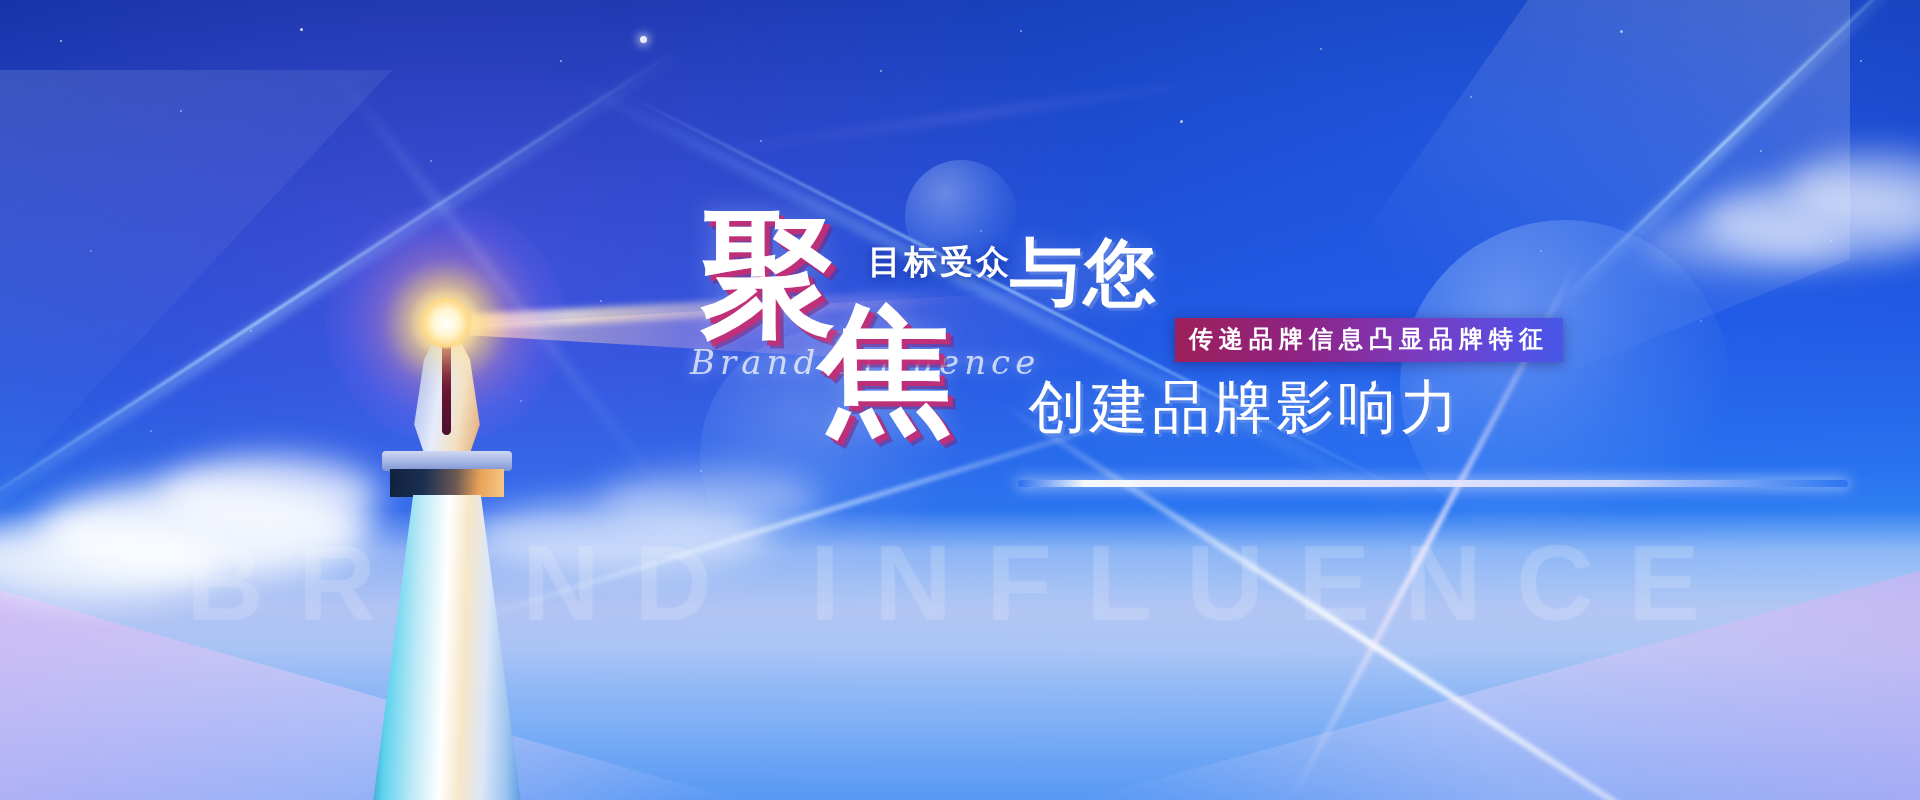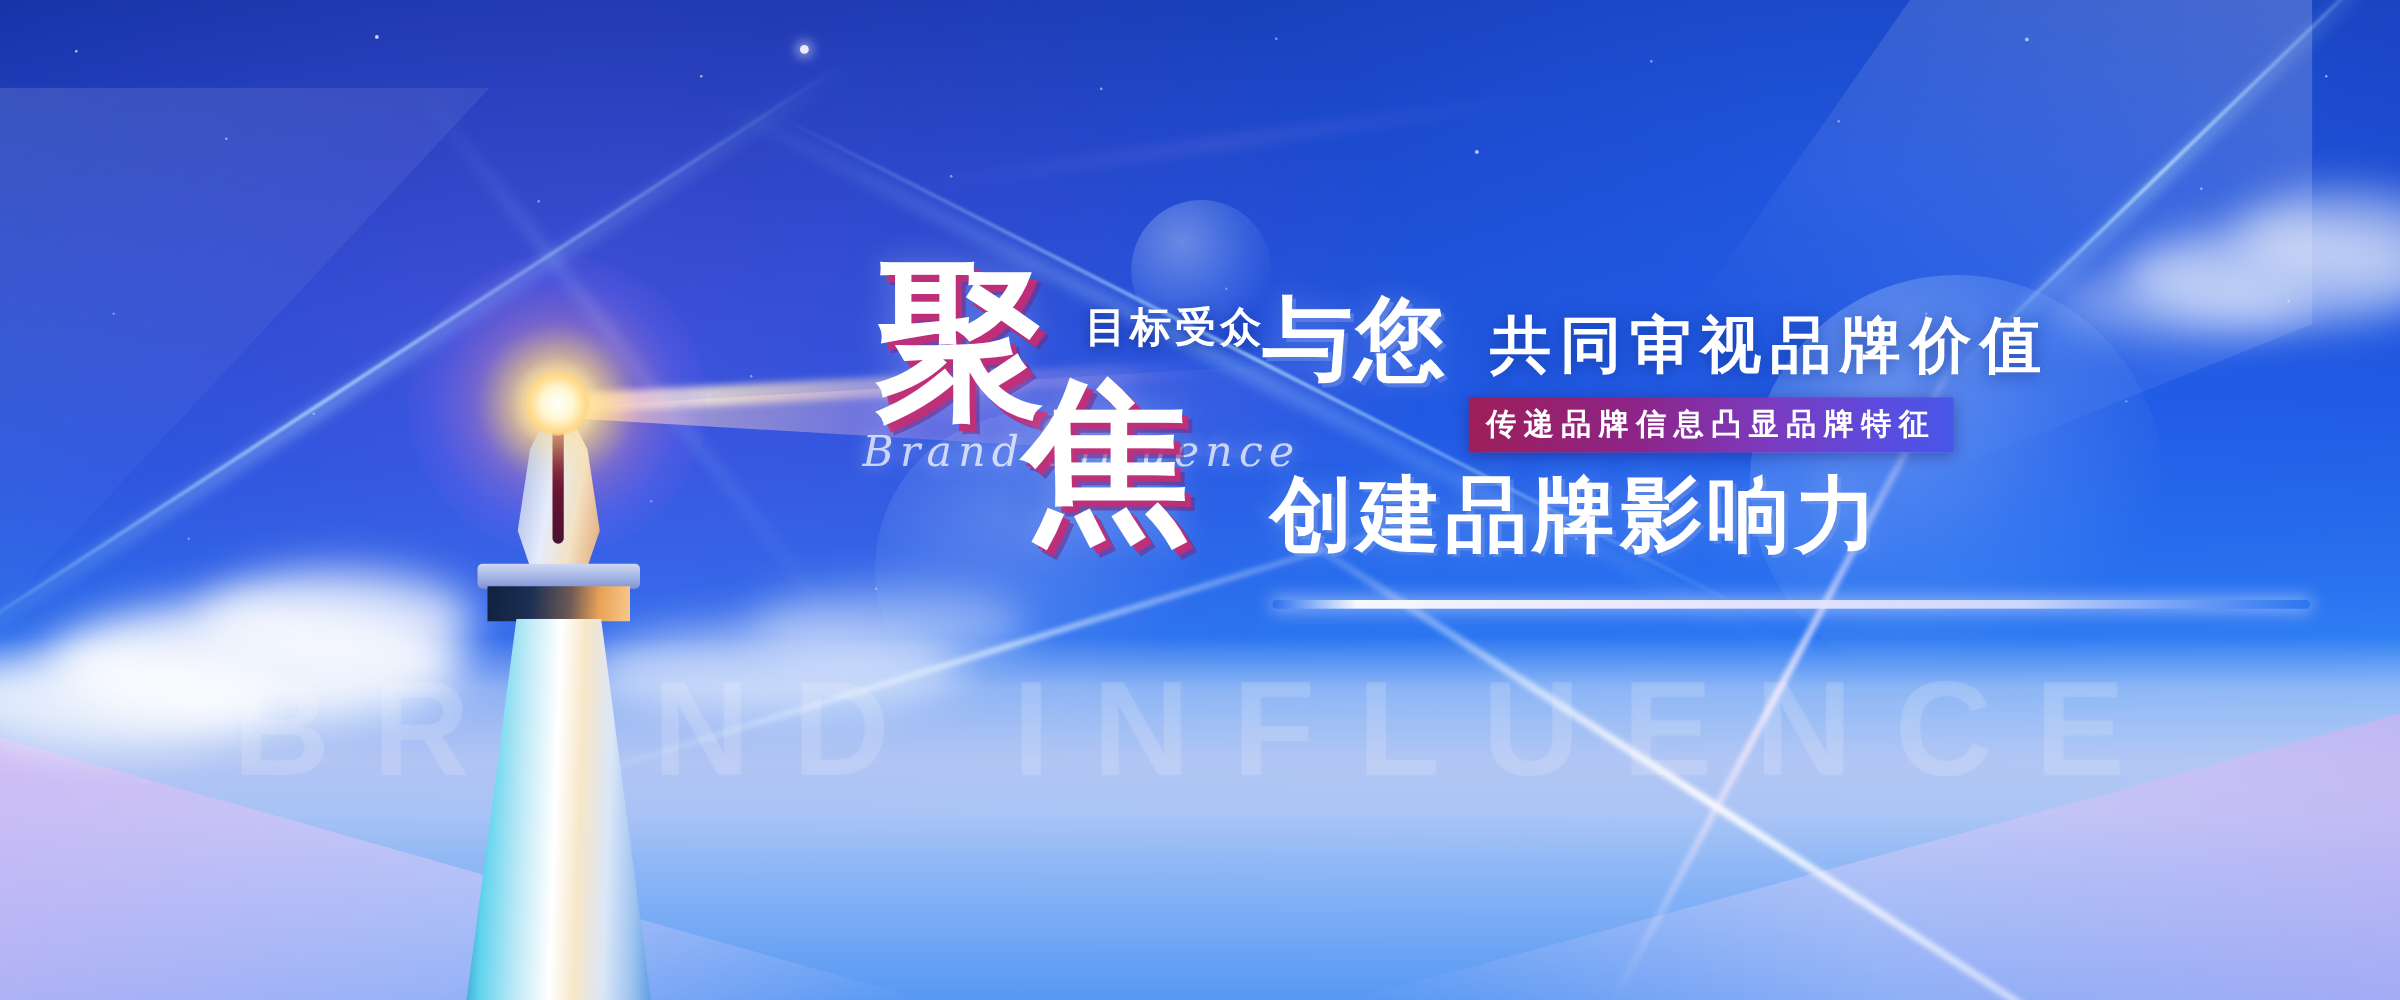--- a/index.html
+++ b/index.html
@@ -105,21 +105,21 @@
     font-family:"Liberation Sans",sans-serif;
     text-shadow:3px 3px 0 rgba(150,170,230,.35), 0 0 22px rgba(255,255,255,.22);}
   .review{font-size:49px;font-weight:700;color:#fff;line-height:1;letter-spacing:7px;
     padding-bottom:6px;text-shadow:0 2px 14px rgba(12,38,120,.5);}
 
   .badge{position:absolute;left:475px;top:88px;padding:5px 14px 7px;
     background:linear-gradient(90deg,#9d1f58 0%, #8d2487 34%, #7b3bbe 62%, #5a4ce0 86%, #4757e8 100%);
     box-shadow:0 2px 12px rgba(30,20,90,.45);}
   .badge span{font-size:24px;font-weight:700;color:#fff;letter-spacing:6px;white-space:nowrap;}
 
-  .line2{position:absolute;left:316px;top:148px;font-size:66px;font-weight:700;color:#fff;
+  .line2{position:absolute;left:328px;top:148px;font-size:58px;font-weight:400;color:#fff;
     letter-spacing:4px;white-space:nowrap;line-height:1;
     text-shadow:3px 3px 0 rgba(150,170,230,.30), 0 0 24px rgba(255,255,255,.2);}
 
   .rule{position:absolute;left:318px;top:250px;width:830px;height:7px;
     background:linear-gradient(90deg,rgba(255,255,255,0) 0%,rgba(255,255,255,.95) 8%,rgba(236,232,255,.98) 40%,rgba(222,226,255,.9) 72%,rgba(255,255,255,0) 100%);
     border-radius:4px;filter:blur(.4px);
     box-shadow:0 0 14px 2px rgba(215,225,255,.6);}
 
   
   .xbeam{position:absolute;pointer-events:none;}
@@ -227,21 +227,20 @@
 
   <div id="headline">
 
     <div class="ju">聚</div>
     <div class="audience">目标受众</div>
     <div class="script">Brand influence</div>
     <div class="jiao">焦</div>
 
     <div class="line1">
       <span class="withyou">与您</span>
-      <span class="review">共同审视品牌价值</span>
     </div>
 
     <div class="badge">
       <span>传递品牌信息凸显品牌特征</span>
     </div>
 
     <div class="line2">创建品牌影响力</div>
 
     <div class="rule"></div>
   </div>

